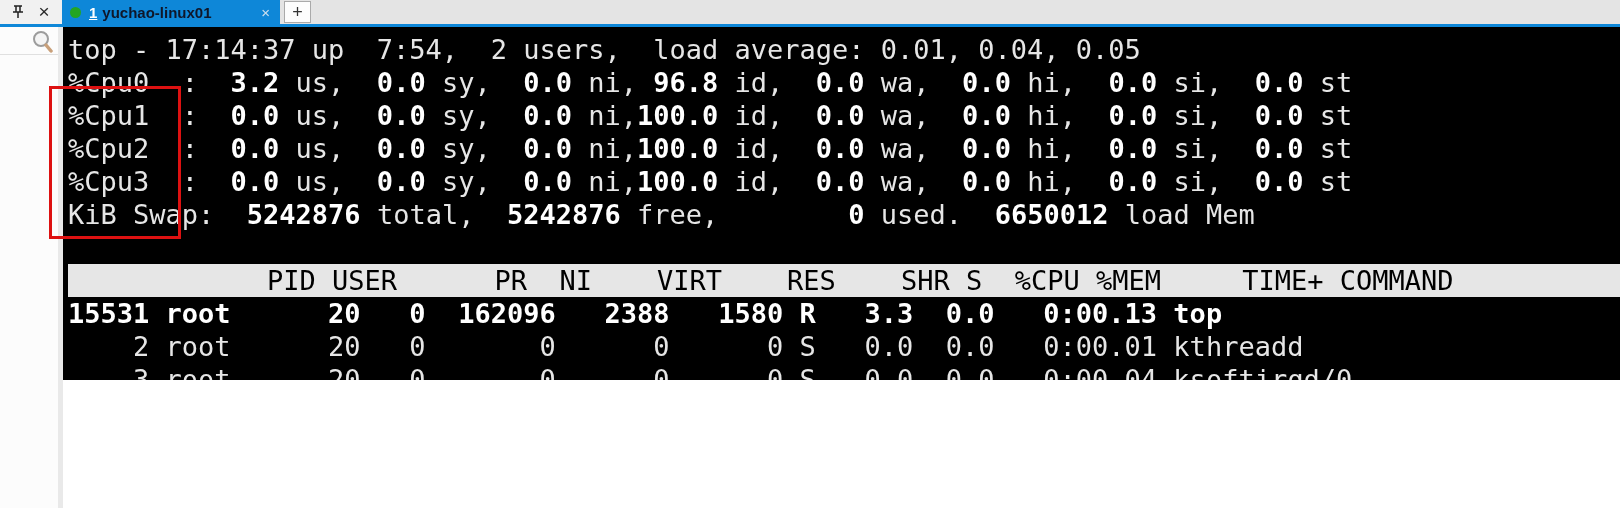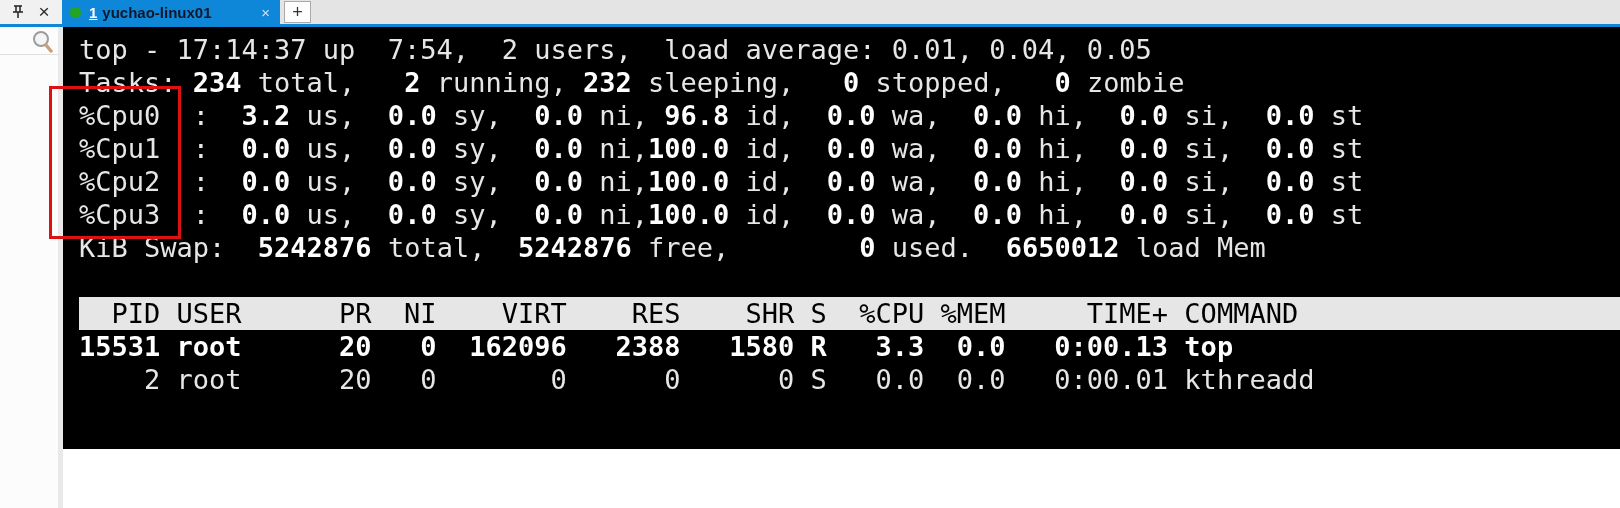--- a/index.html
+++ b/index.html
@@ -24,27 +24,27 @@
        font-size:18px;color:#333333;cursor:pointer;}
 
   
   .sidebar{position:absolute;left:0;top:27px;width:63px;height:481px;background:#fcfcfc;}
   .sidebar-band{position:absolute;right:0;top:0;width:5px;height:100%;background:#e9e9e9;}
   .search-row{position:absolute;left:0;top:0;width:58px;height:28px;border-bottom:1px solid #e0e0e0;
        display:flex;align-items:center;justify-content:flex-end;padding-right:4px;box-sizing:border-box;}
   .search-btn{width:24px;height:24px;cursor:pointer;}
 
   
-  .terminal{position:absolute;left:63px;top:27px;width:1557px;height:422px;
-       background:var(--terminal-bg,#000000);padding:6px 0 0 16px;box-sizing:border-box;overflow:hidden;}
+  .terminal{position:absolute;left:63px;top:27px;width:1557px;height:353px;
+       background:var(--terminal-bg,#000000);padding:6px 0 0 5px;box-sizing:border-box;overflow:hidden;}
   .term-line{white-space:pre;min-height:33px;
        font-family:"DejaVu Sans Mono","Liberation Mono",monospace;
        font-size:27px;line-height:33px;color:var(--terminal-fg,#e6e6e6);}
   .term-line span.b{font-weight:bold;color:var(--terminal-bold-fg,#ffffff);}
-  .term-line.reverse{background:var(--header-row-bg,#e6e6e6);color:var(--header-row-fg,#000000);}
+  .term-line.reverse{background:var(--header-row-bg,#e6e6e6);color:var(--header-row-fg,#000000);text-align:center;}
 
   
   .annotation{position:absolute;left:49px;top:86px;width:126px;height:147px;
        border:3px solid var(--annotation-red,#dd1111);z-index:5;pointer-events:none;}
 </style>
 </head>
 <body>
 
 <div class="app">
 
@@ -77,27 +77,27 @@
     <div class="search-row">
       <svg class="search-btn" viewBox="0 0 24 24">
         <circle cx="11" cy="10" r="7" fill="#f4f4f4" stroke="#9c9c9c" stroke-width="2"></circle>
         <line x1="16" y1="16" x2="21" y2="22" stroke="#c9a07a" stroke-width="3.5" stroke-linecap="round"></line>
       </svg>
     </div>
   </div>
 
   <div class="terminal" id="term">
       <div class="term-line"><span>top - 17:14:37 up  7:54,  2 users,  load average: 0.01, 0.04, 0.05</span></div>
-      <div class="term-line"><span>Tasks: </span><span class="b">234</span><span> total,   </span><span class="b">2</span><span> running, </span><span class="b">232</span><span> sleeping,   </span><span class="b">0</span><span> stopped,   </span><span class="b">0</span><span> zombie</span></div>
       <div class="term-line"><span>%Cpu0  :</span><span class="b">  3.2</span><span> us,</span><span class="b">  0.0</span><span> sy,</span><span class="b">  0.0</span><span> ni,</span><span class="b"> 96.8</span><span> id,</span><span class="b">  0.0</span><span> wa,</span><span class="b">  0.0</span><span> hi,</span><span class="b">  0.0</span><span> si,</span><span class="b">  0.0</span><span> st</span></div>
       <div class="term-line"><span>%Cpu1  :</span><span class="b">  0.0</span><span> us,</span><span class="b">  0.0</span><span> sy,</span><span class="b">  0.0</span><span> ni,</span><span class="b">100.0</span><span> id,</span><span class="b">  0.0</span><span> wa,</span><span class="b">  0.0</span><span> hi,</span><span class="b">  0.0</span><span> si,</span><span class="b">  0.0</span><span> st</span></div>
       <div class="term-line"><span>%Cpu2  :</span><span class="b">  0.0</span><span> us,</span><span class="b">  0.0</span><span> sy,</span><span class="b">  0.0</span><span> ni,</span><span class="b">100.0</span><span> id,</span><span class="b">  0.0</span><span> wa,</span><span class="b">  0.0</span><span> hi,</span><span class="b">  0.0</span><span> si,</span><span class="b">  0.0</span><span> st</span></div>
       <div class="term-line"><span>%Cpu3  :</span><span class="b">  0.0</span><span> us,</span><span class="b">  0.0</span><span> sy,</span><span class="b">  0.0</span><span> ni,</span><span class="b">100.0</span><span> id,</span><span class="b">  0.0</span><span> wa,</span><span class="b">  0.0</span><span> hi,</span><span class="b">  0.0</span><span> si,</span><span class="b">  0.0</span><span> st</span></div>
       <div class="term-line"><span>KiB Swap:</span><span class="b">  5242876</span><span> total,</span><span class="b">  5242876</span><span> free,</span><span class="b">        0</span><span> used.</span><span class="b">  6650012</span><span> load Mem</span></div>
       <div class="term-line"></div>
       <div class="term-line reverse"><span>  PID USER      PR  NI    VIRT    RES    SHR S  %CPU %MEM     TIME+ COMMAND</span></div>
       <div class="term-line"><span class="b">15531 root      20   0  162096   2388   1580 R   3.3  0.0   0:00.13 top</span></div>
       <div class="term-line"><span>    2 root      20   0       0      0      0 S   0.0  0.0   0:00.01 kthreadd</span></div>
+      <div class="term-line"><span>    3 root      20   0       0      0      0 S   0.0  0.0   0:00.04 ksoftirqd/0</span></div>
     </div>
 
   <div class="annotation"></div>
 
 </div>
 
 </body></html>

